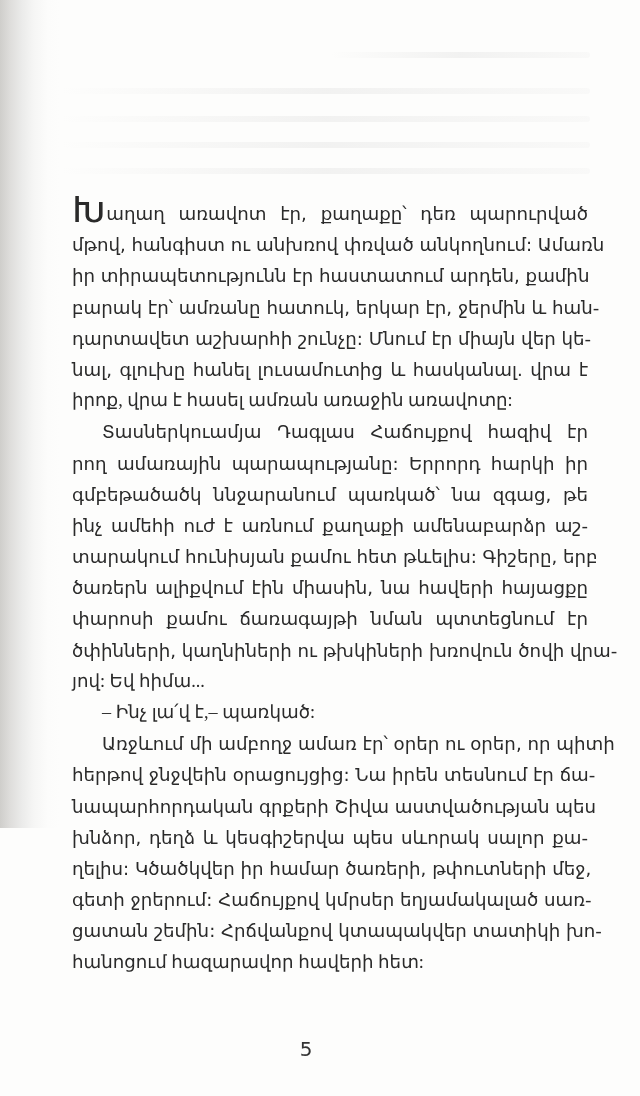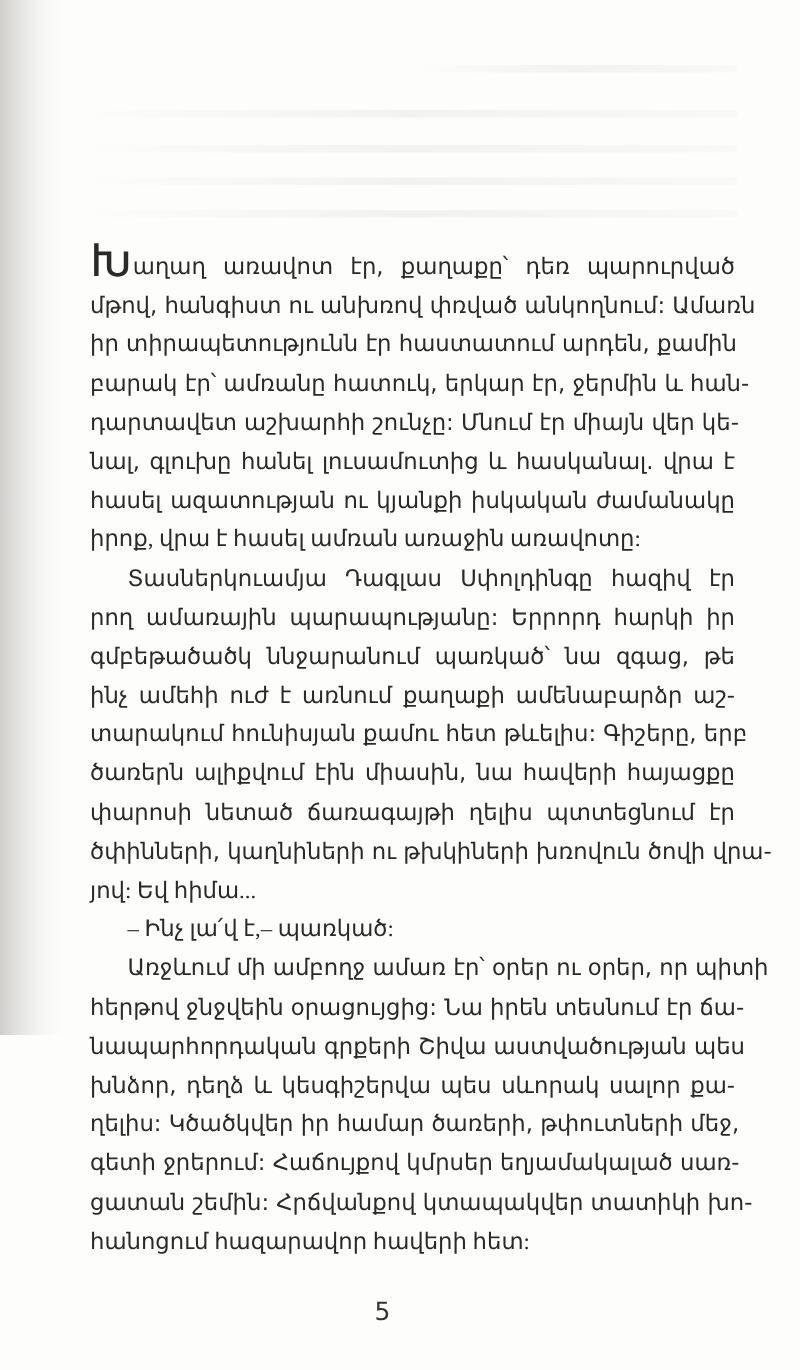--- a/index.html
+++ b/index.html
@@ -80,29 +80,28 @@
   <div class="bleed" style="top:142px;"></div>
   <div class="bleed" style="top:168px;"></div>
 
   <div class="text-block">
     <span class="line"><span class="dropcap">Խ</span><span>աղաղ առավոտ էր, քաղաքը՝ դեռ պարուրված</span></span>
     <span class="line">մթով, հանգիստ ու անխռով փռված անկողնում: Ամառն</span>
     <span class="line">իր տիրապետությունն էր հաստատում արդեն, քամին</span>
     <span class="line">բարակ էր՝ ամռանը հատուկ, երկար էր, ջերմին և հան-</span>
     <span class="line">դարտավետ աշխարհի շունչը: Մնում էր միայն վեր կե-</span>
     <span class="line">նալ, գլուխը հանել լուսամուտից և հասկանալ. վրա է</span>
-    <span class="line">հասել ազատության ու կյանքի իսկական ժամանակը</span>
     <span class="line last">իրոք, վրա է հասել ամռան առաջին առավոտը:</span>
-    <span class="line indent">Տասներկուամյա Դագլաս Սփոլդինգը հազիվ էր</span>
+    <span class="line indent">Տասներկուամյա Դագլաս Հաճույքով հազիվ էր</span>
     <span class="line">րող ամառային պարապությանը: Երրորդ հարկի իր</span>
     <span class="line">գմբեթածածկ ննջարանում պառկած՝ նա զգաց, թե</span>
     <span class="line">ինչ ամեհի ուժ է առնում քաղաքի ամենաբարձր աշ-</span>
     <span class="line">տարակում հունիսյան քամու հետ թևելիս: Գիշերը, երբ</span>
     <span class="line">ծառերն ալիքվում էին միասին, նա հավերի հայացքը</span>
-    <span class="line">փարոսի նետած ճառագայթի ղելիս պտտեցնում էր</span>
+    <span class="line">փարոսի քամու ճառագայթի նման պտտեցնում էր</span>
     <span class="line">ծփինների, կաղնիների ու թխկիների խռովուն ծովի վրա-</span>
     <span class="line last">յով: Եվ հիմա...</span>
     <span class="line indent last">– Ինչ լա՛վ է,– պառկած:</span>
     <span class="line indent">Առջևում մի ամբողջ ամառ էր՝ օրեր ու օրեր, որ պիտի</span>
     <span class="line">հերթով ջնջվեին օրացույցից: Նա իրեն տեսնում էր ճա-</span>
     <span class="line">նապարհորդական գրքերի Շիվա աստվածության պես</span>
     <span class="line">խնձոր, դեղձ և կեսգիշերվա պես սևորակ սալոր քա-</span>
     <span class="line">ղելիս: Կծածկվեր իր համար ծառերի, թփուտների մեջ,</span>
     <span class="line">գետի ջրերում: Հաճույքով կմրսեր եղյամակալած սառ-</span>
     <span class="line">ցատան շեմին: Հրճվանքով կտապակվեր տատիկի խո-</span>

